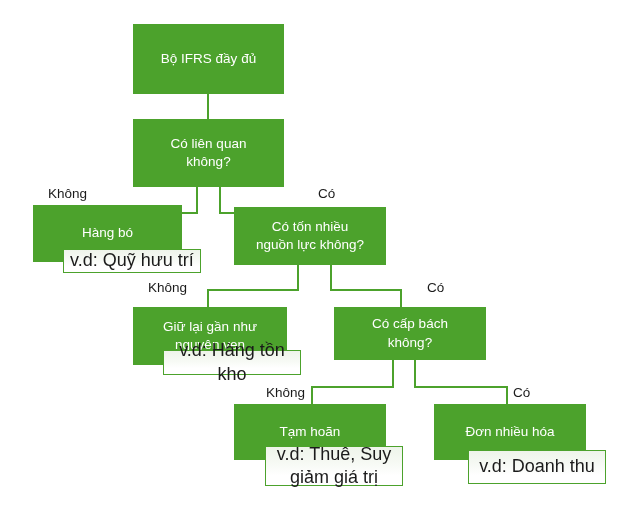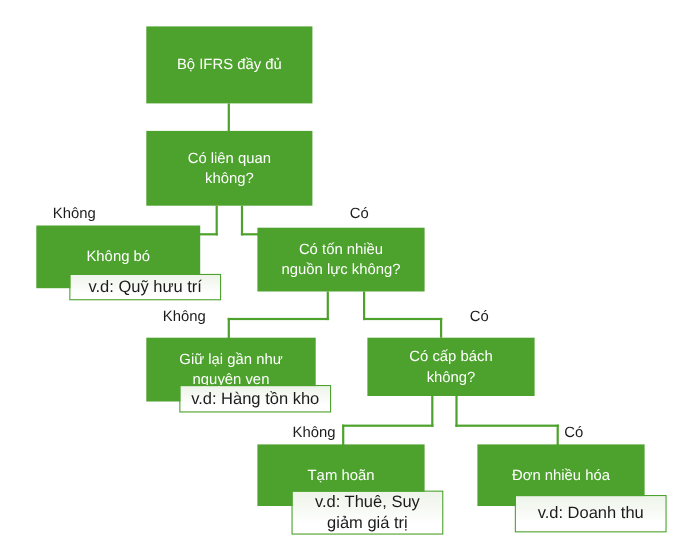--- a/index.html
+++ b/index.html
@@ -34,21 +34,21 @@
     z-index: 2;
   }
 
   
   .example {
     position: absolute;
     box-sizing: border-box;
     background: linear-gradient(to bottom, #eef4ea 0%, #f7faf5 45%, #ffffff 75%);
     border: 1.6px solid #4CA22C;
     color: #1b1b1b;
-    font-size: 15px;
+    font-size: 18px;
     line-height: 1.3;
     text-align: center;
     display: flex;
     align-items: center;
     justify-content: center;
     padding: 2px 6px;
     z-index: 4;
   }
 
   
@@ -98,21 +98,21 @@
   <div class="conn v" style="left:311px; top:386px; height:19px;"></div>
 
   <div class="conn v" style="left:414px; top:360px; height:28px;"></div>
   <div class="conn h" style="left:414px; top:386px; width:94px;"></div>
   <div class="conn v" style="left:506px; top:386px; height:19px;"></div>
 
   <div class="node" style="left:133px; top:24px; width:151px; height:70px;">Bộ IFRS đầy đủ</div>
 
   <div class="node" style="left:133px; top:119px; width:151px; height:68px;">Có liên quan không?</div>
 
-  <div class="node" style="left:33px; top:205px; width:149px; height:57px;">Không bó</div>
+  <div class="node" style="left:33px; top:205px; width:149px; height:57px;">Hàng bó</div>
 
   <div class="node" style="left:234px; top:207px; width:152px; height:58px;">Có tốn nhiều nguồn lực không?</div>
 
   <div class="node" style="left:133px; top:307px; width:154px; height:58px;">Giữ lại gần như nguyên vẹn</div>
 
   <div class="node" style="left:334px; top:307px; width:152px; height:53px;">Có cấp bách không?</div>
 
   <div class="node" style="left:234px; top:404px; width:152px; height:56px;">Tạm hoãn</div>
 
   <div class="node" style="left:434px; top:404px; width:152px; height:56px;">Đơn nhiều hóa</div>

